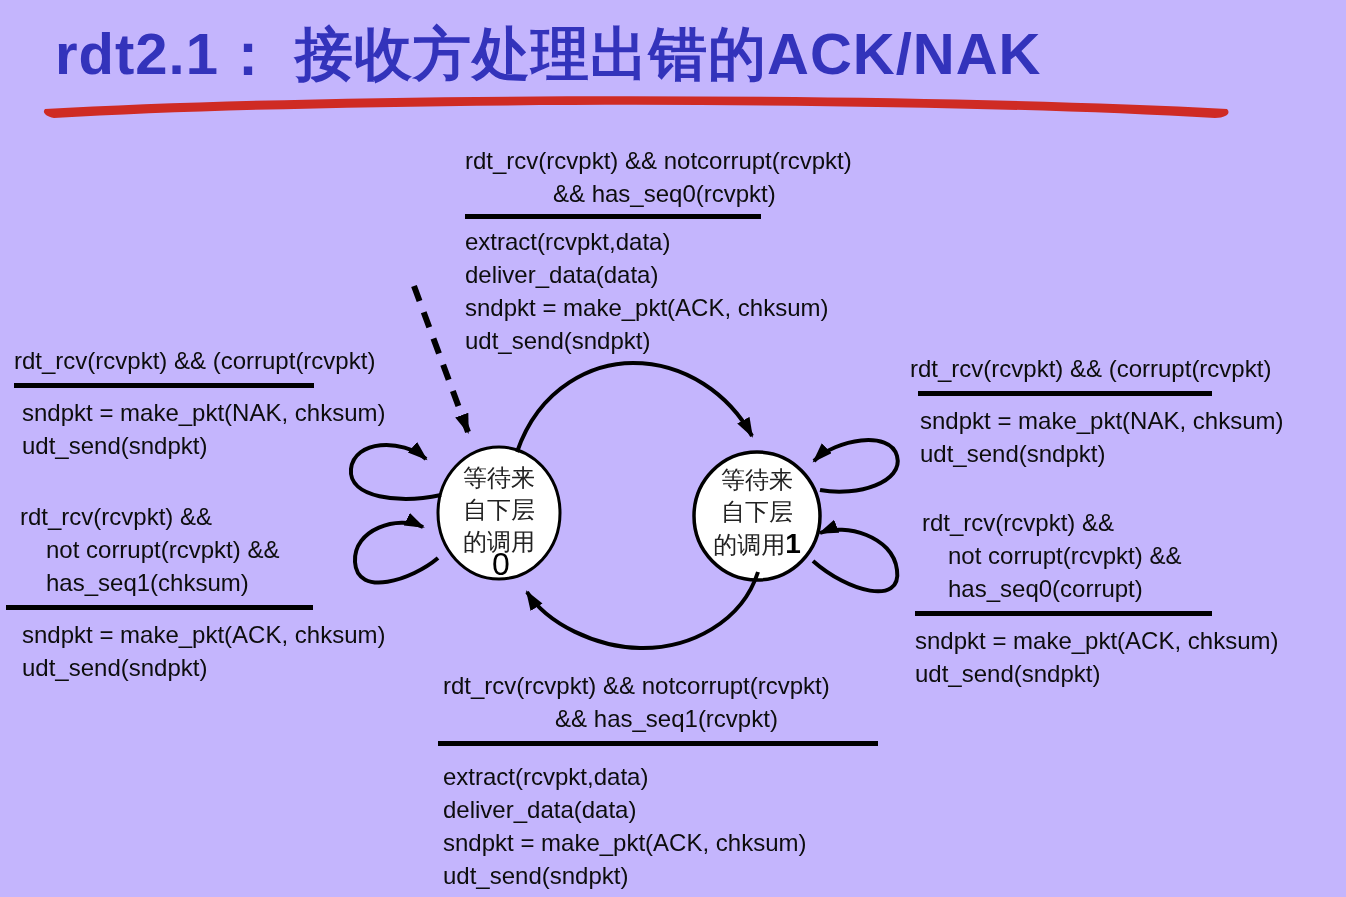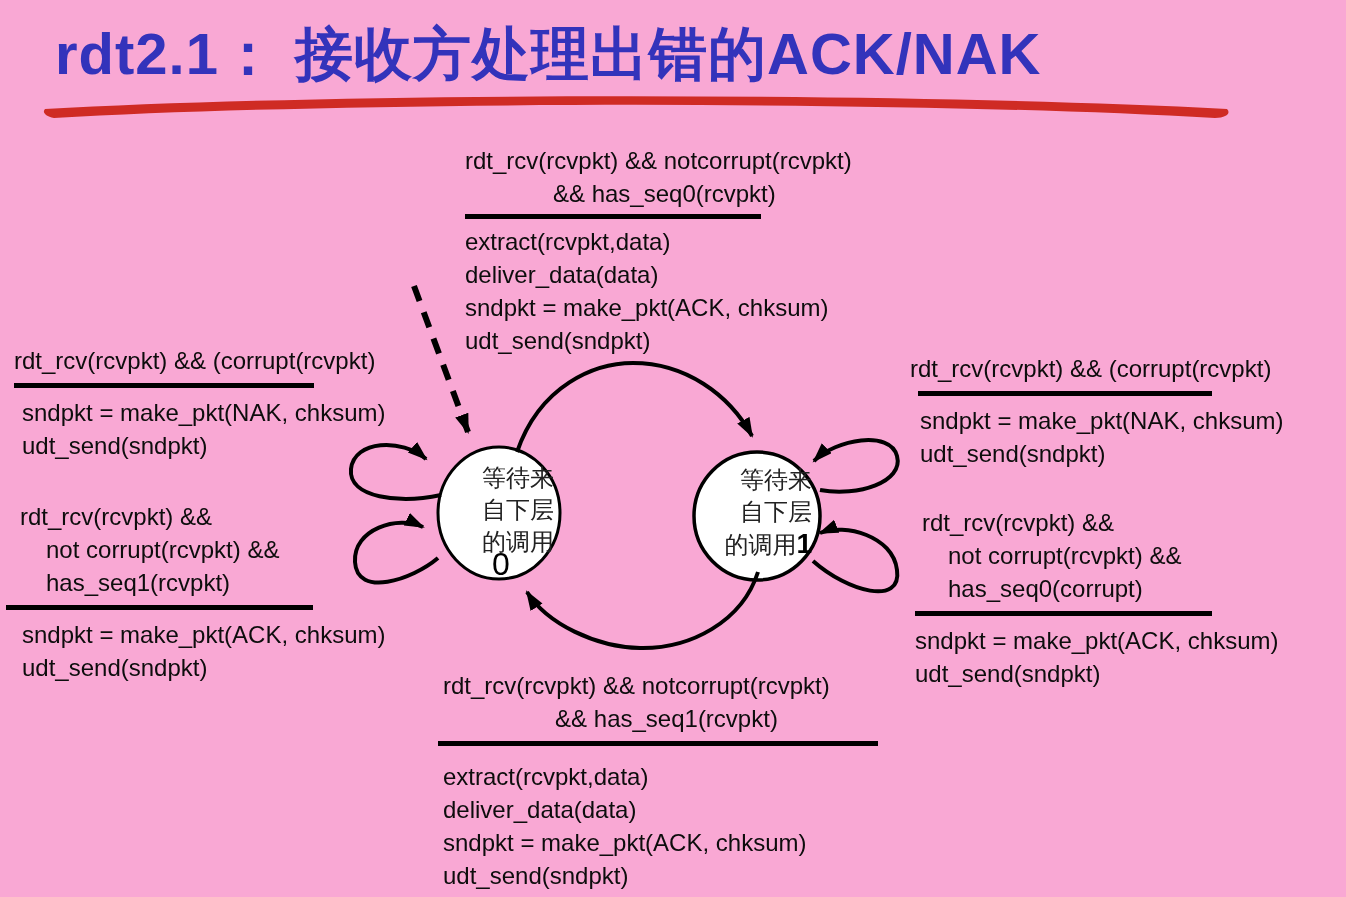--- a/index.html
+++ b/index.html
@@ -1,17 +1,17 @@
 <!DOCTYPE html>
 <html><head>
 <meta charset="utf-8">
 <style>
   html,body { margin:0; padding:0; background:#fff; }
   #canvas {
-    position:relative; width:1346px; height:897px; background:#f9a8d4;
+    position:relative; width:1346px; height:897px; background:#c4b5fd;
     overflow:hidden; font-family:"Liberation Sans", sans-serif; color:#111;
   }
   
   .title {
     position:absolute; left:55px; top:16px;
     font-size:58px; font-weight:bold; letter-spacing:1px;
     color:#3333bb; white-space:nowrap;
     font-family:"Liberation Sans", sans-serif;
   }
   .swoosh { position:absolute; left:0; top:0; }
@@ -35,21 +35,21 @@
   #blk-right-cor  { left:910px; top:352px; }
   #blk-right-cor .rule { width:294px; margin:6px 0 8px 8px; }
   #blk-right-cor .acts { padding-left:10px; }
   #blk-right-dup  { left:922px; top:506px; }
   #blk-right-dup .rule { width:297px; margin:6px 0 8px -7px; }
   #blk-right-dup .acts { margin-left:-7px; }
   #blk-bottom     { left:443px; top:669px; }
   #blk-bottom .rule { width:440px; margin:6px 0 14px -5px; }
   
   .state-label {
-    position:absolute; width:110px; text-align:right;
+    position:absolute; width:110px; text-align:center;
     font-family:"DejaVu Serif", serif; font-size:24px; line-height:32px;
     color:#222; white-space:nowrap;
   }
   #label-wait0 { left:444px; top:462px; }
   #label-wait1 { left:702px; top:464px; }
   .seq-inline { font-family:"Liberation Sans", sans-serif; font-weight:bold;
                 font-size:28px; color:#000; }
   .seq-below  { position:absolute; left:488px; top:546px; width:26px;
                 text-align:center; font-size:32px; color:#000;
                 font-family:"Liberation Sans", sans-serif; }
@@ -118,21 +118,21 @@
   <div class="code" id="blk-left-cor">
     <div>rdt_rcv(rcvpkt) &amp;&amp; (corrupt(rcvpkt)</div>
     <div class="rule"></div>
     <div class="acts">sndpkt = make_pkt(NAK, chksum)</div>
     <div class="acts">udt_send(sndpkt)</div>
   </div>
 
   <div class="code" id="blk-left-dup">
     <div>rdt_rcv(rcvpkt) &amp;&amp;</div>
     <div class="ind-md">not corrupt(rcvpkt) &amp;&amp;</div>
-    <div class="ind-md">has_seq1(rcvpkt)</div>
+    <div class="ind-md">has_seq1(chksum)</div>
     <div class="rule"></div>
     <div class="acts">sndpkt = make_pkt(ACK, chksum)</div>
     <div class="acts">udt_send(sndpkt)</div>
   </div>
 
   <div class="code" id="blk-right-cor">
     <div>rdt_rcv(rcvpkt) &amp;&amp; (corrupt(rcvpkt)</div>
     <div class="rule"></div>
     <div class="acts">sndpkt = make_pkt(NAK, chksum)</div>
     <div class="acts">udt_send(sndpkt)</div>

